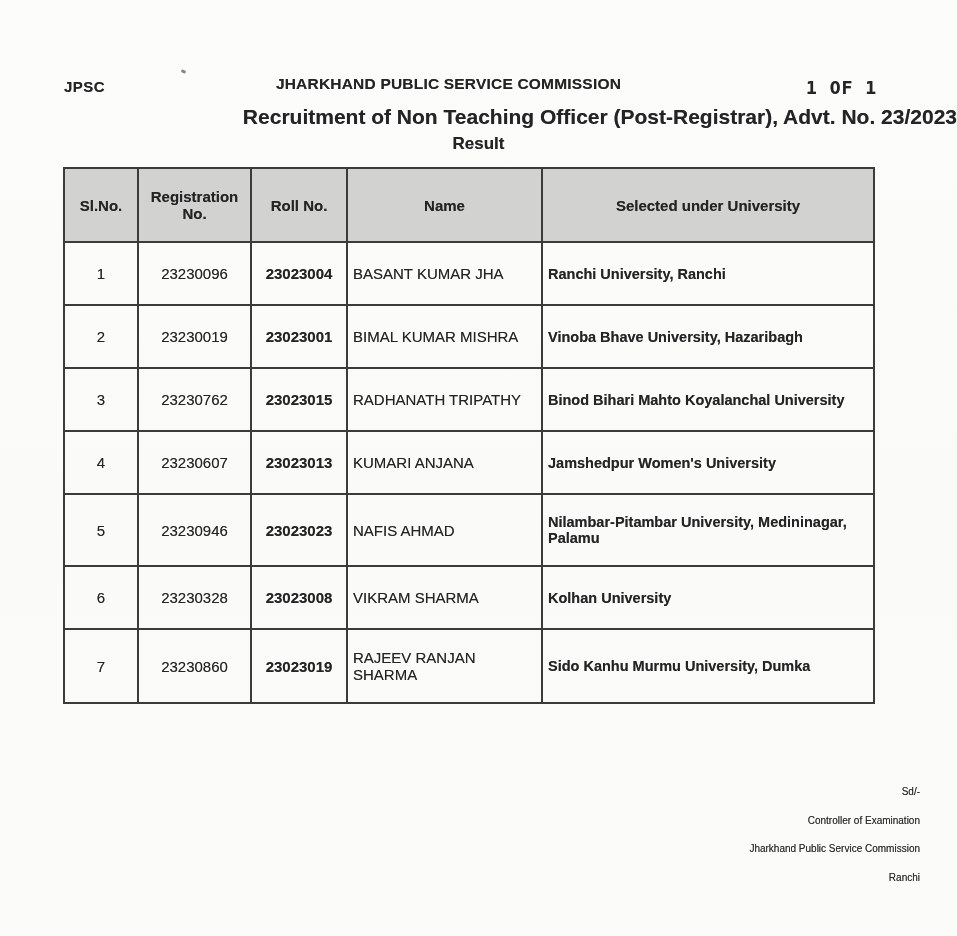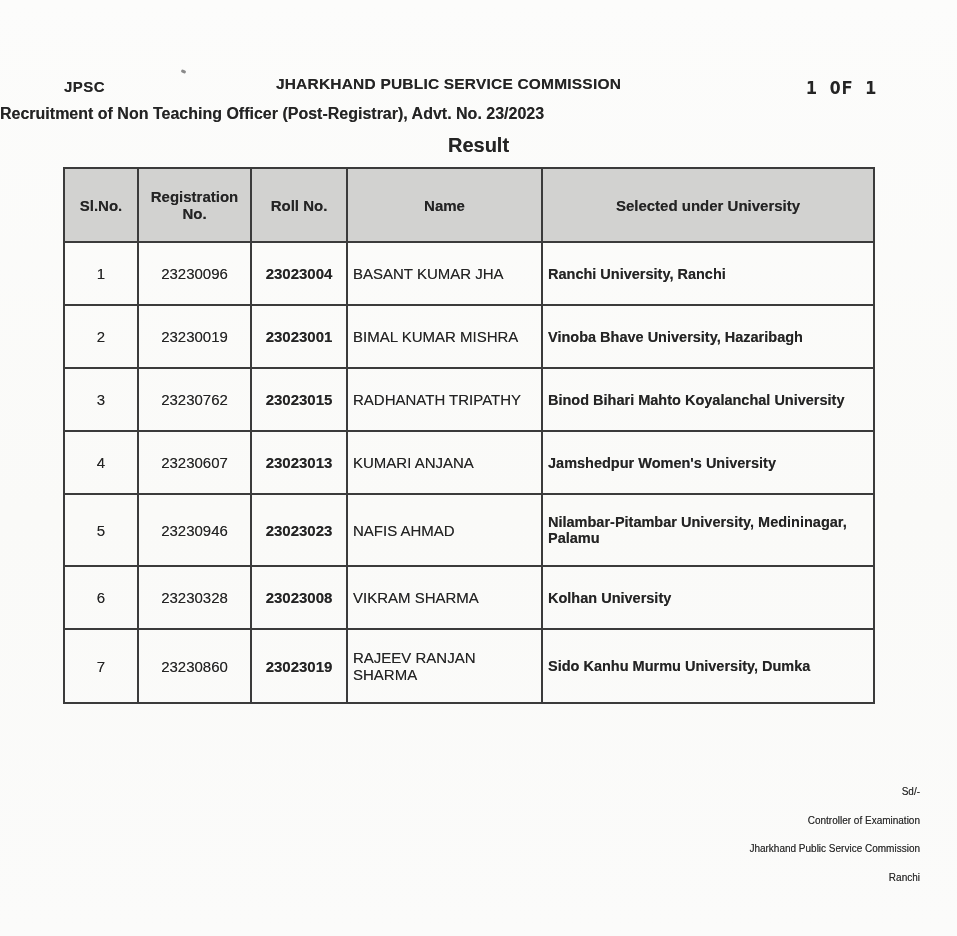--- a/index.html
+++ b/index.html
@@ -27,25 +27,25 @@
     position: absolute; right: 80px; top: 77px;
     font-size: 18px; font-weight: 600; letter-spacing: 1px;
     font-family: "DejaVu Sans Mono", monospace;
   }
   .doc-title {
     position: absolute; left: 0; right: 60px; top: 75px;
     text-align: center; font-size: 15.5px; font-weight: 700; letter-spacing: 0.2px;
   }
   .doc-subtitle {
     position: absolute; left: 0; right: 0; top: 105px;
-    text-align: left; font-size: 16px; font-weight: 700;
+    text-align: right; font-size: 21px; font-weight: 700;
   }
   .doc-heading {
     position: absolute; left: 0; right: 0; top: 134px;
-    text-align: center; font-size: 20px; font-weight: 700;
+    text-align: center; font-size: 17px; font-weight: 700;
   }
   .scan-dot {
     position: absolute; left: 181px; top: 70px;
     width: 5px; height: 3px; background: #8a8a8a; border-radius: 2px;
     transform: rotate(25deg);
   }
 
   
   .table-wrap { position: absolute; left: 63px; top: 167px; }
   table.result {

